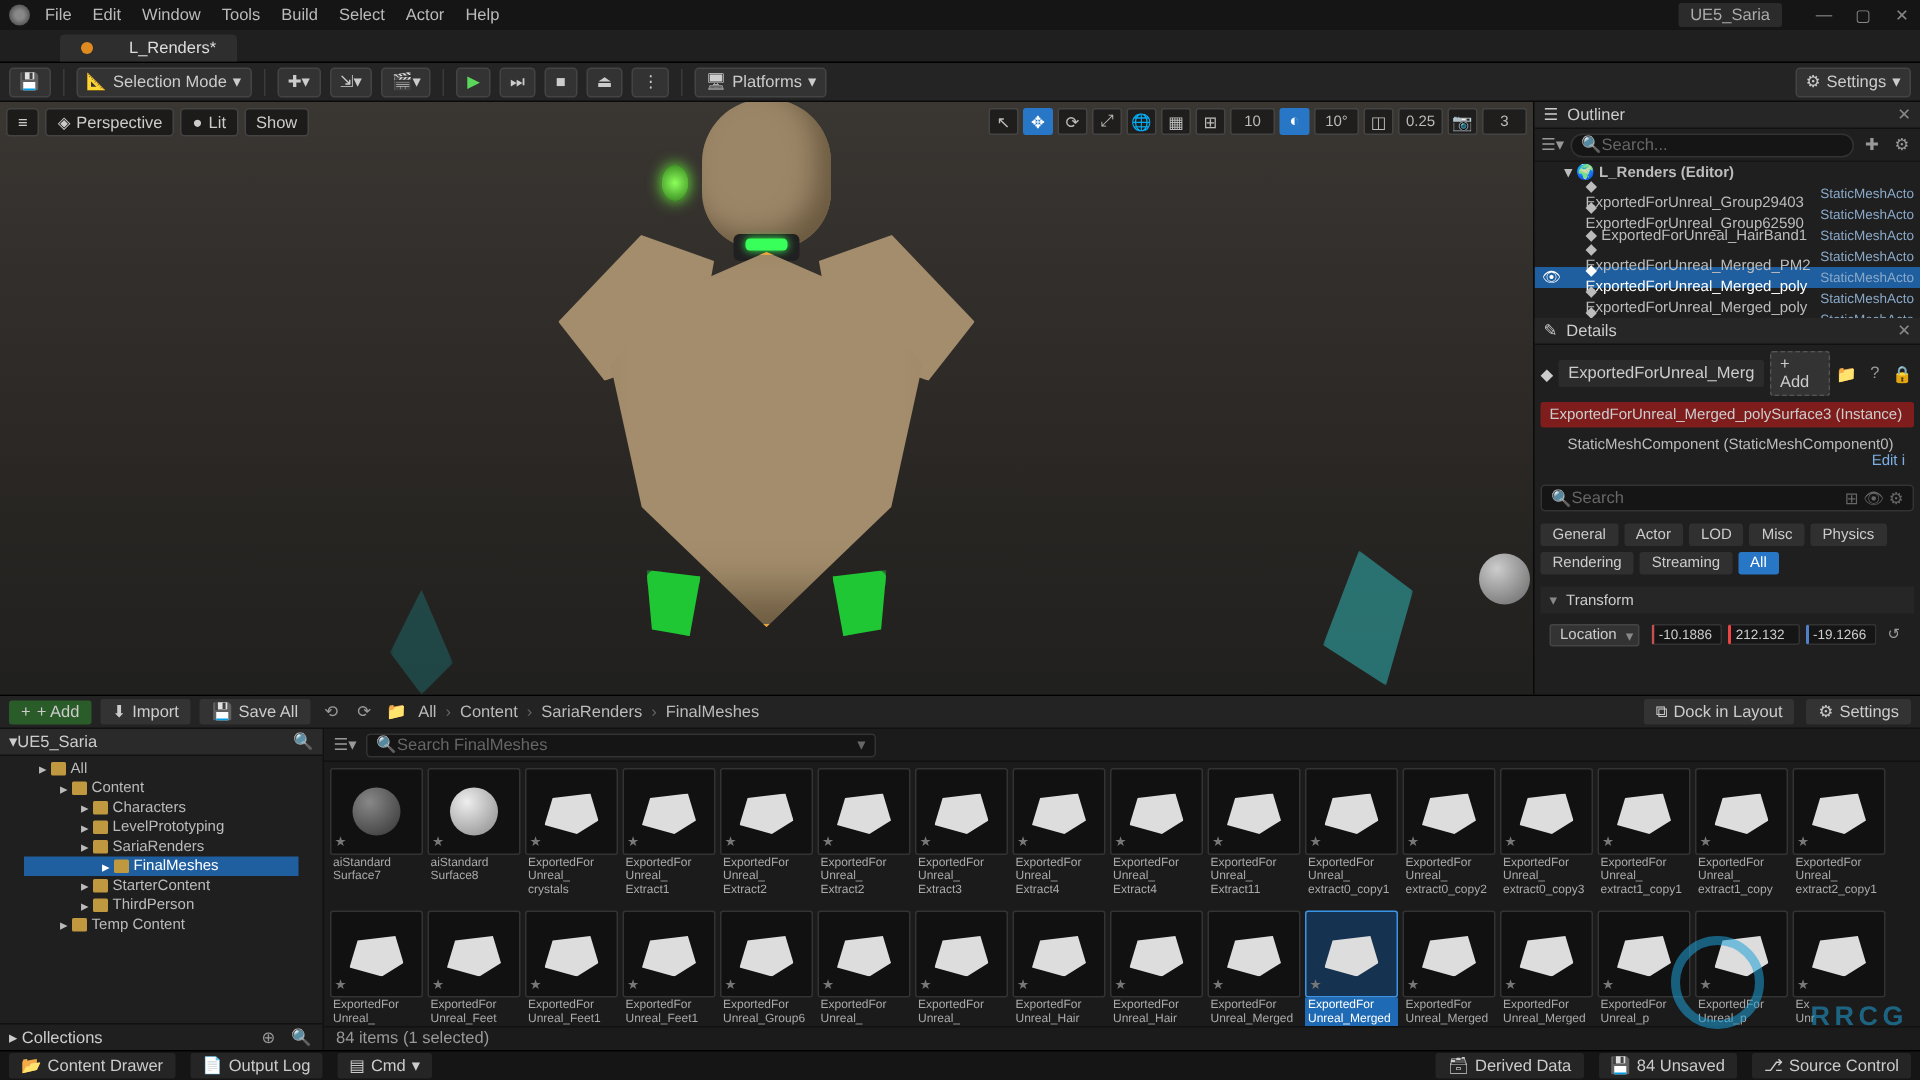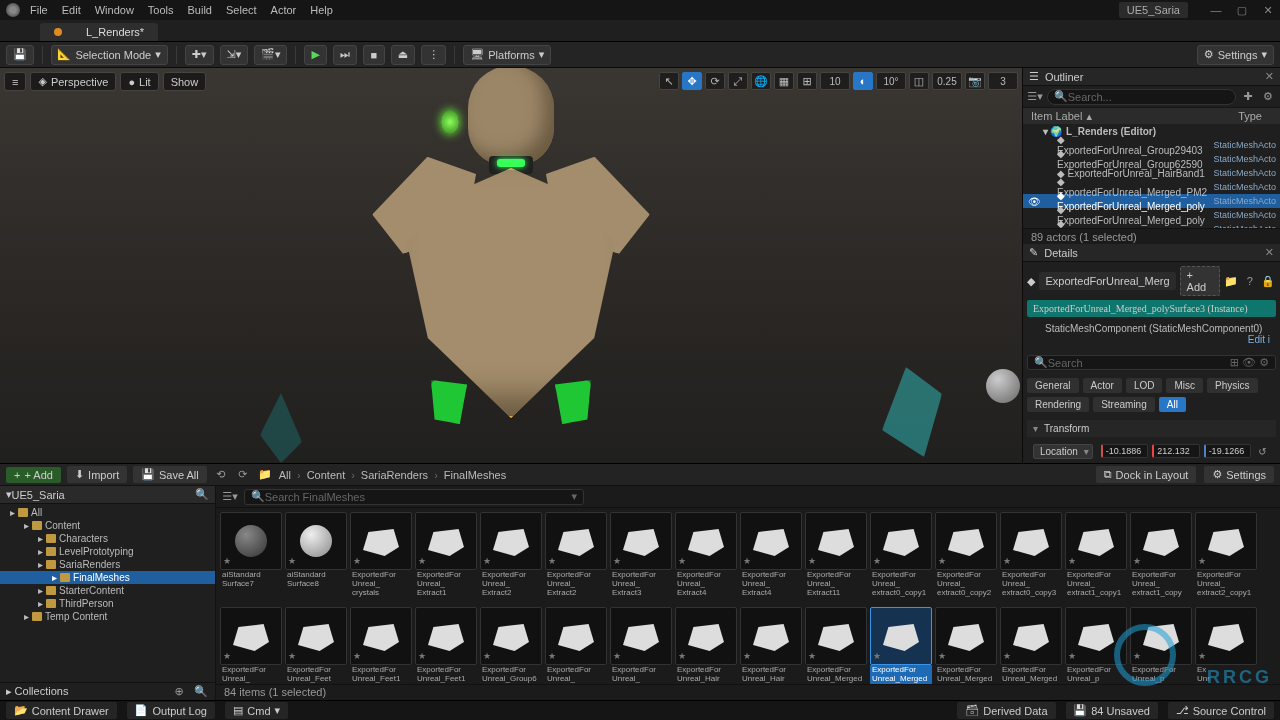--- a/index.html
+++ b/index.html
@@ -65,21 +65,21 @@
 .outliner-body { height: 104px; overflow:hidden; font-size:10px; }
 .tree-row { height: 14px; display:flex; align-items:center; padding-left: 34px; gap:4px; color:#bcbcbc; }
 .tree-row.sel { background:#1f5f9f; color:#fff; }
 .tree-row.lvl0 { padding-left: 20px; font-weight:bold;}
 .tree-row .type { margin-left:auto; padding-right:4px; color:#8aa9c9; font-size:9px; }
 .outliner-foot { height:16px; padding:2px 8px; color:#999; background:#1b1b1b; border-top:1px solid #111;}
 .details-body { flex:1; overflow:hidden; padding:4px; display:flex; flex-direction:column; gap:4px;}
 .det-row { display:flex; align-items:center; gap:4px; }
 .det-name { background:#2b2b2b; padding:3px 6px; border-radius:2px; flex:1; }
 .det-add { background:#333; border:1px dashed #555; padding:2px 6px; border-radius:2px; cursor:pointer;}
-.det-comp { background:#0f766e; padding:3px 6px; border-radius:2px; font-size:10px;font-family:Liberation Serif, serif;}
+.det-comp { background:#7f1d1d; padding:3px 6px; border-radius:2px; font-size:10px;}
 .det-comp2 { padding:2px 6px 2px 18px; font-size:10px; color:#bbb;}
 .det-comp2 .edit{float:right;color:#7aaee5;padding-left:19px;}
 .det-search { height:18px; background:#151515; border:1px solid #333; border-radius:3px; display:flex;align-items:center;padding:0 6px;color:#666; margin:4px 0;}
 .det-tabs { display:flex; gap:4px; flex-wrap:wrap;}
 .det-tab { background:#303030; padding:2px 8px; border-radius:2px; font-size:10px; cursor:pointer;}
 .det-tab.sel { background:#2877c7; color:#fff;}
 .det-section{ background:#262626; padding:3px 6px; margin-top:4px; font-size:10px; display:flex;align-items:center;gap:6px;}
 .det-section::before{content:"▾";color:#888;}
 .det-prop { display:flex; align-items:center; gap:4px; padding:2px 6px; font-size:10px;}
 .det-drop { background:#333;border:1px solid#444;padding:1px 14px 1px 6px;border-radius:2px;position:relative;}
@@ -92,21 +92,21 @@
 .cb-top { height:22px; background:#232323; display:flex; align-items:center; padding:0 6px; gap:6px; border-bottom:1px solid #111;}
 .cb-top .btn{ background:#333;padding:2px 8px;border-radius:2px;display:flex;align-items:center;gap:4px;cursor:pointer;}
 .cb-top .btn.add{ background:#2a5c2a;}
 .cb-top .crumb{ color:#bbb; }
 .cb-top .sep{ color:#666; }
 .cb-top .rgt{ margin-left:auto; display:flex; gap:8px;}
 .cb-body { flex:1; display:flex; overflow:hidden;}
 .cb-tree { width:216px; background:#1f1f1f; border-right:1px solid #111; display:flex;flex-direction:column;}
 .cb-proj { height:18px; background:#2a2a2a; padding:2px 6px; display:flex;align-items:center;border-bottom:1px solid#111;}
 .cb-proj .s{margin-left:auto;color:#888;}
-.cb-tree-body{ flex:1;overflow:hidden;padding:2px 0;font-size:10px;}
+.cb-tree-body{ flex:1;overflow:hidden;padding:2px 16px;font-size:10px;}
 .trow{ height:13px;display:flex;align-items:center;padding-left:10px;gap:3px;color:#bbb;cursor:pointer;}
 .trow.l1{padding-left:24px;} .trow.l2{padding-left:38px;} .trow.l3{padding-left:52px;}
 .trow.sel{ background:#1f5f9f;color:#fff;}
 .trow .ficon{width:10px;height:9px;background:#c0983f;border-radius:1px;}
 .cb-tree-foot{height:18px;border-top:1px solid#111;padding:2px 6px;display:flex;align-items:center;gap:6px;}
 .cb-grid-wrap{flex:1;display:flex;flex-direction:column;}
 .cb-search{height:22px;display:flex;align-items:center;padding:0 6px;gap:6px;border-bottom:1px solid#111;}
 .cb-search .inp{flex:1;max-width:340px;background:#151515;border:1px solid#333;border-radius:3px;height:16px;padding:0 6px;color:#666;display:flex;align-items:center;}
 .cb-grid{flex:1;overflow:hidden;padding:4px;display:grid;grid-template-columns:repeat(16,62px);grid-template-rows:repeat(2,92px);gap:3px;}
 .asset{ width:62px; display:flex;flex-direction:column;font-size:8px;color:#aaa;line-height:1.1;}
@@ -228,36 +228,30 @@
       <span>☰</span>
       <span>Outliner</span>
       <span class="close">✕</span>
     </div>
     <div class="panel-tools">
       <span class="ico-sm">☰▾</span>
       <div class="search-sm">🔍 <span>Search...</span></div>
       <span class="ico-sm">✚</span>
       <span class="ico-sm">⚙</span>
     </div>
-    <div class="outliner-head">
-      <span>Item Label</span>
-        <span style="margin-left:4px;">▴</span>
-      <span class="c2">Type</span>
-    </div>
     <div class="outliner-body" id="outliner-rows">
         <div class="tree-row lvl0">▾ 🌍 L_Renders (Editor)</div>
         <div class="tree-row">◆ ExportedForUnreal_Group29403<span class="type">StaticMeshActo</span></div>
         <div class="tree-row">◆ ExportedForUnreal_Group62590<span class="type">StaticMeshActo</span></div>
         <div class="tree-row">◆ ExportedForUnreal_HairBand1<span class="type">StaticMeshActo</span></div>
         <div class="tree-row">◆ ExportedForUnreal_Merged_PM2<span class="type">StaticMeshActo</span></div>
         <div class="tree-row sel"><span style="position:absolute;left:1028px">👁</span>◆ ExportedForUnreal_Merged_poly<span class="type">StaticMeshActo</span></div>
         <div class="tree-row">◆ ExportedForUnreal_Merged_poly<span class="type">StaticMeshActo</span></div>
         <div class="tree-row">◆ ExportedForUnreal_Merged_polv<span class="type">StaticMeshActo</span></div>
       </div>
-    <div class="outliner-foot">89 actors (1 selected)</div>
 
     <div class="panel-head">
       <span>✎</span>
       <span>Details</span>
       <span class="close">✕</span>
     </div>
     <div class="details-body">
       <div class="det-row">
         <span>◆</span>
         <span class="det-name">ExportedForUnreal_Merg</span>

